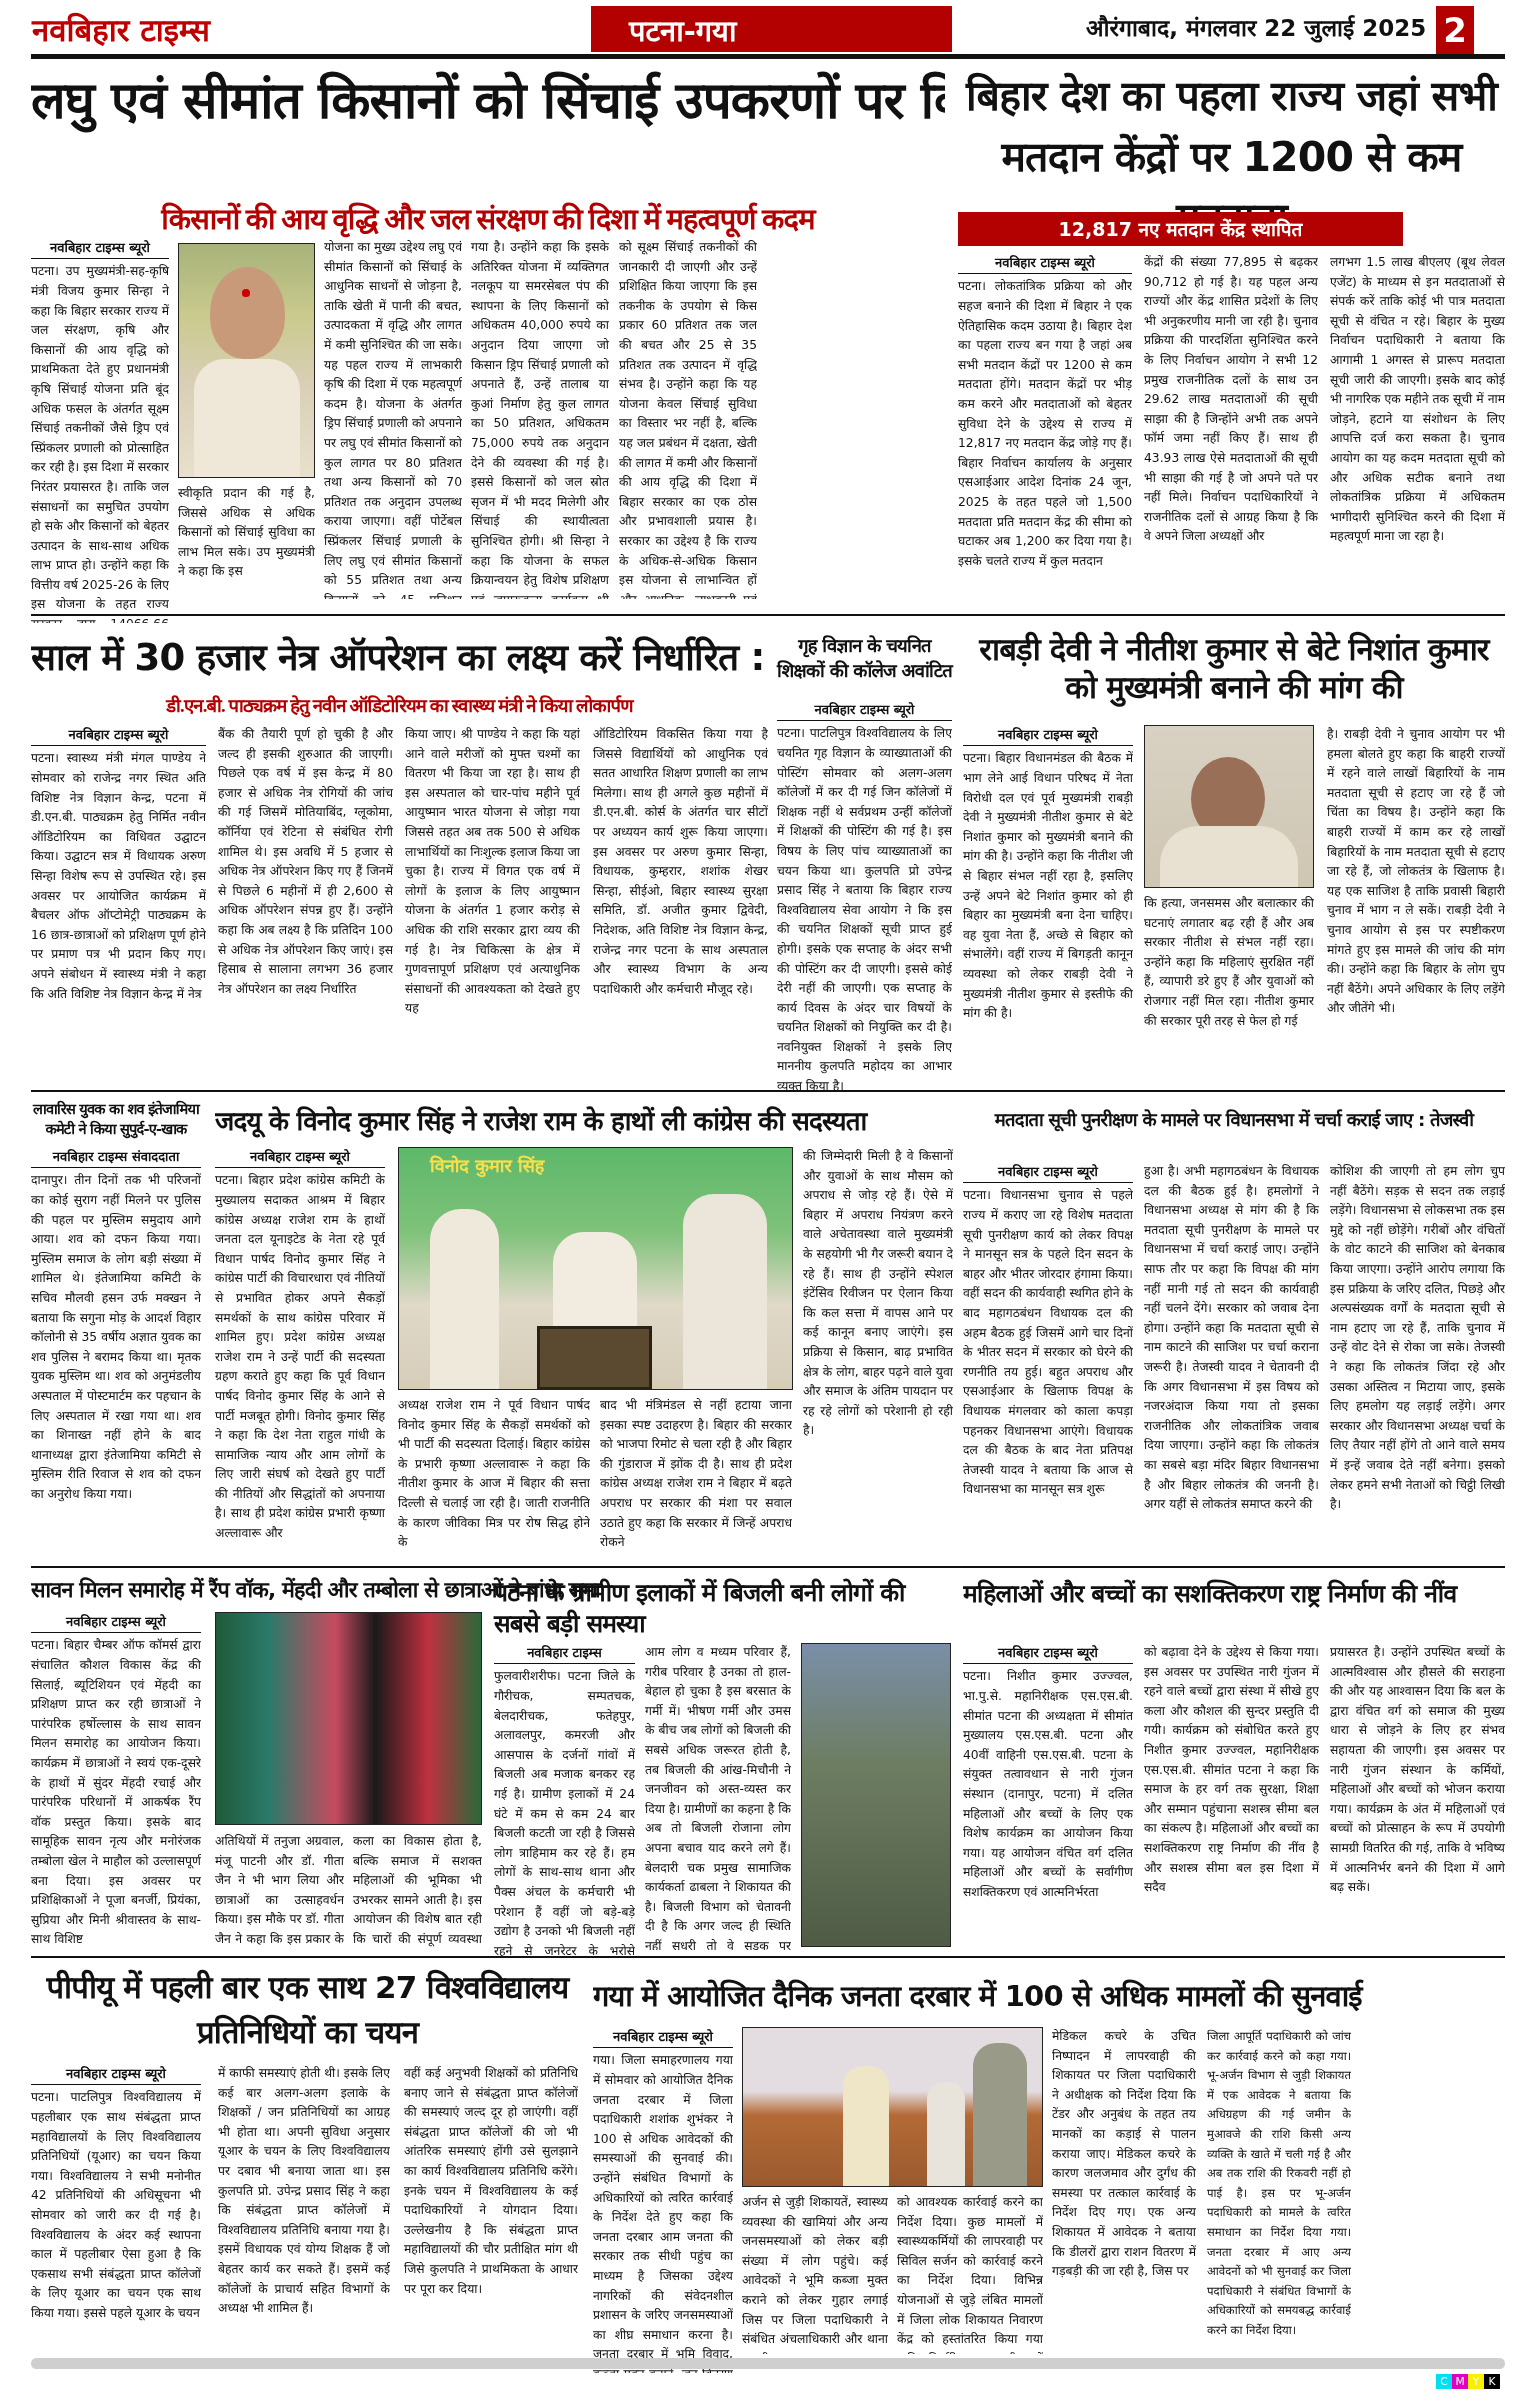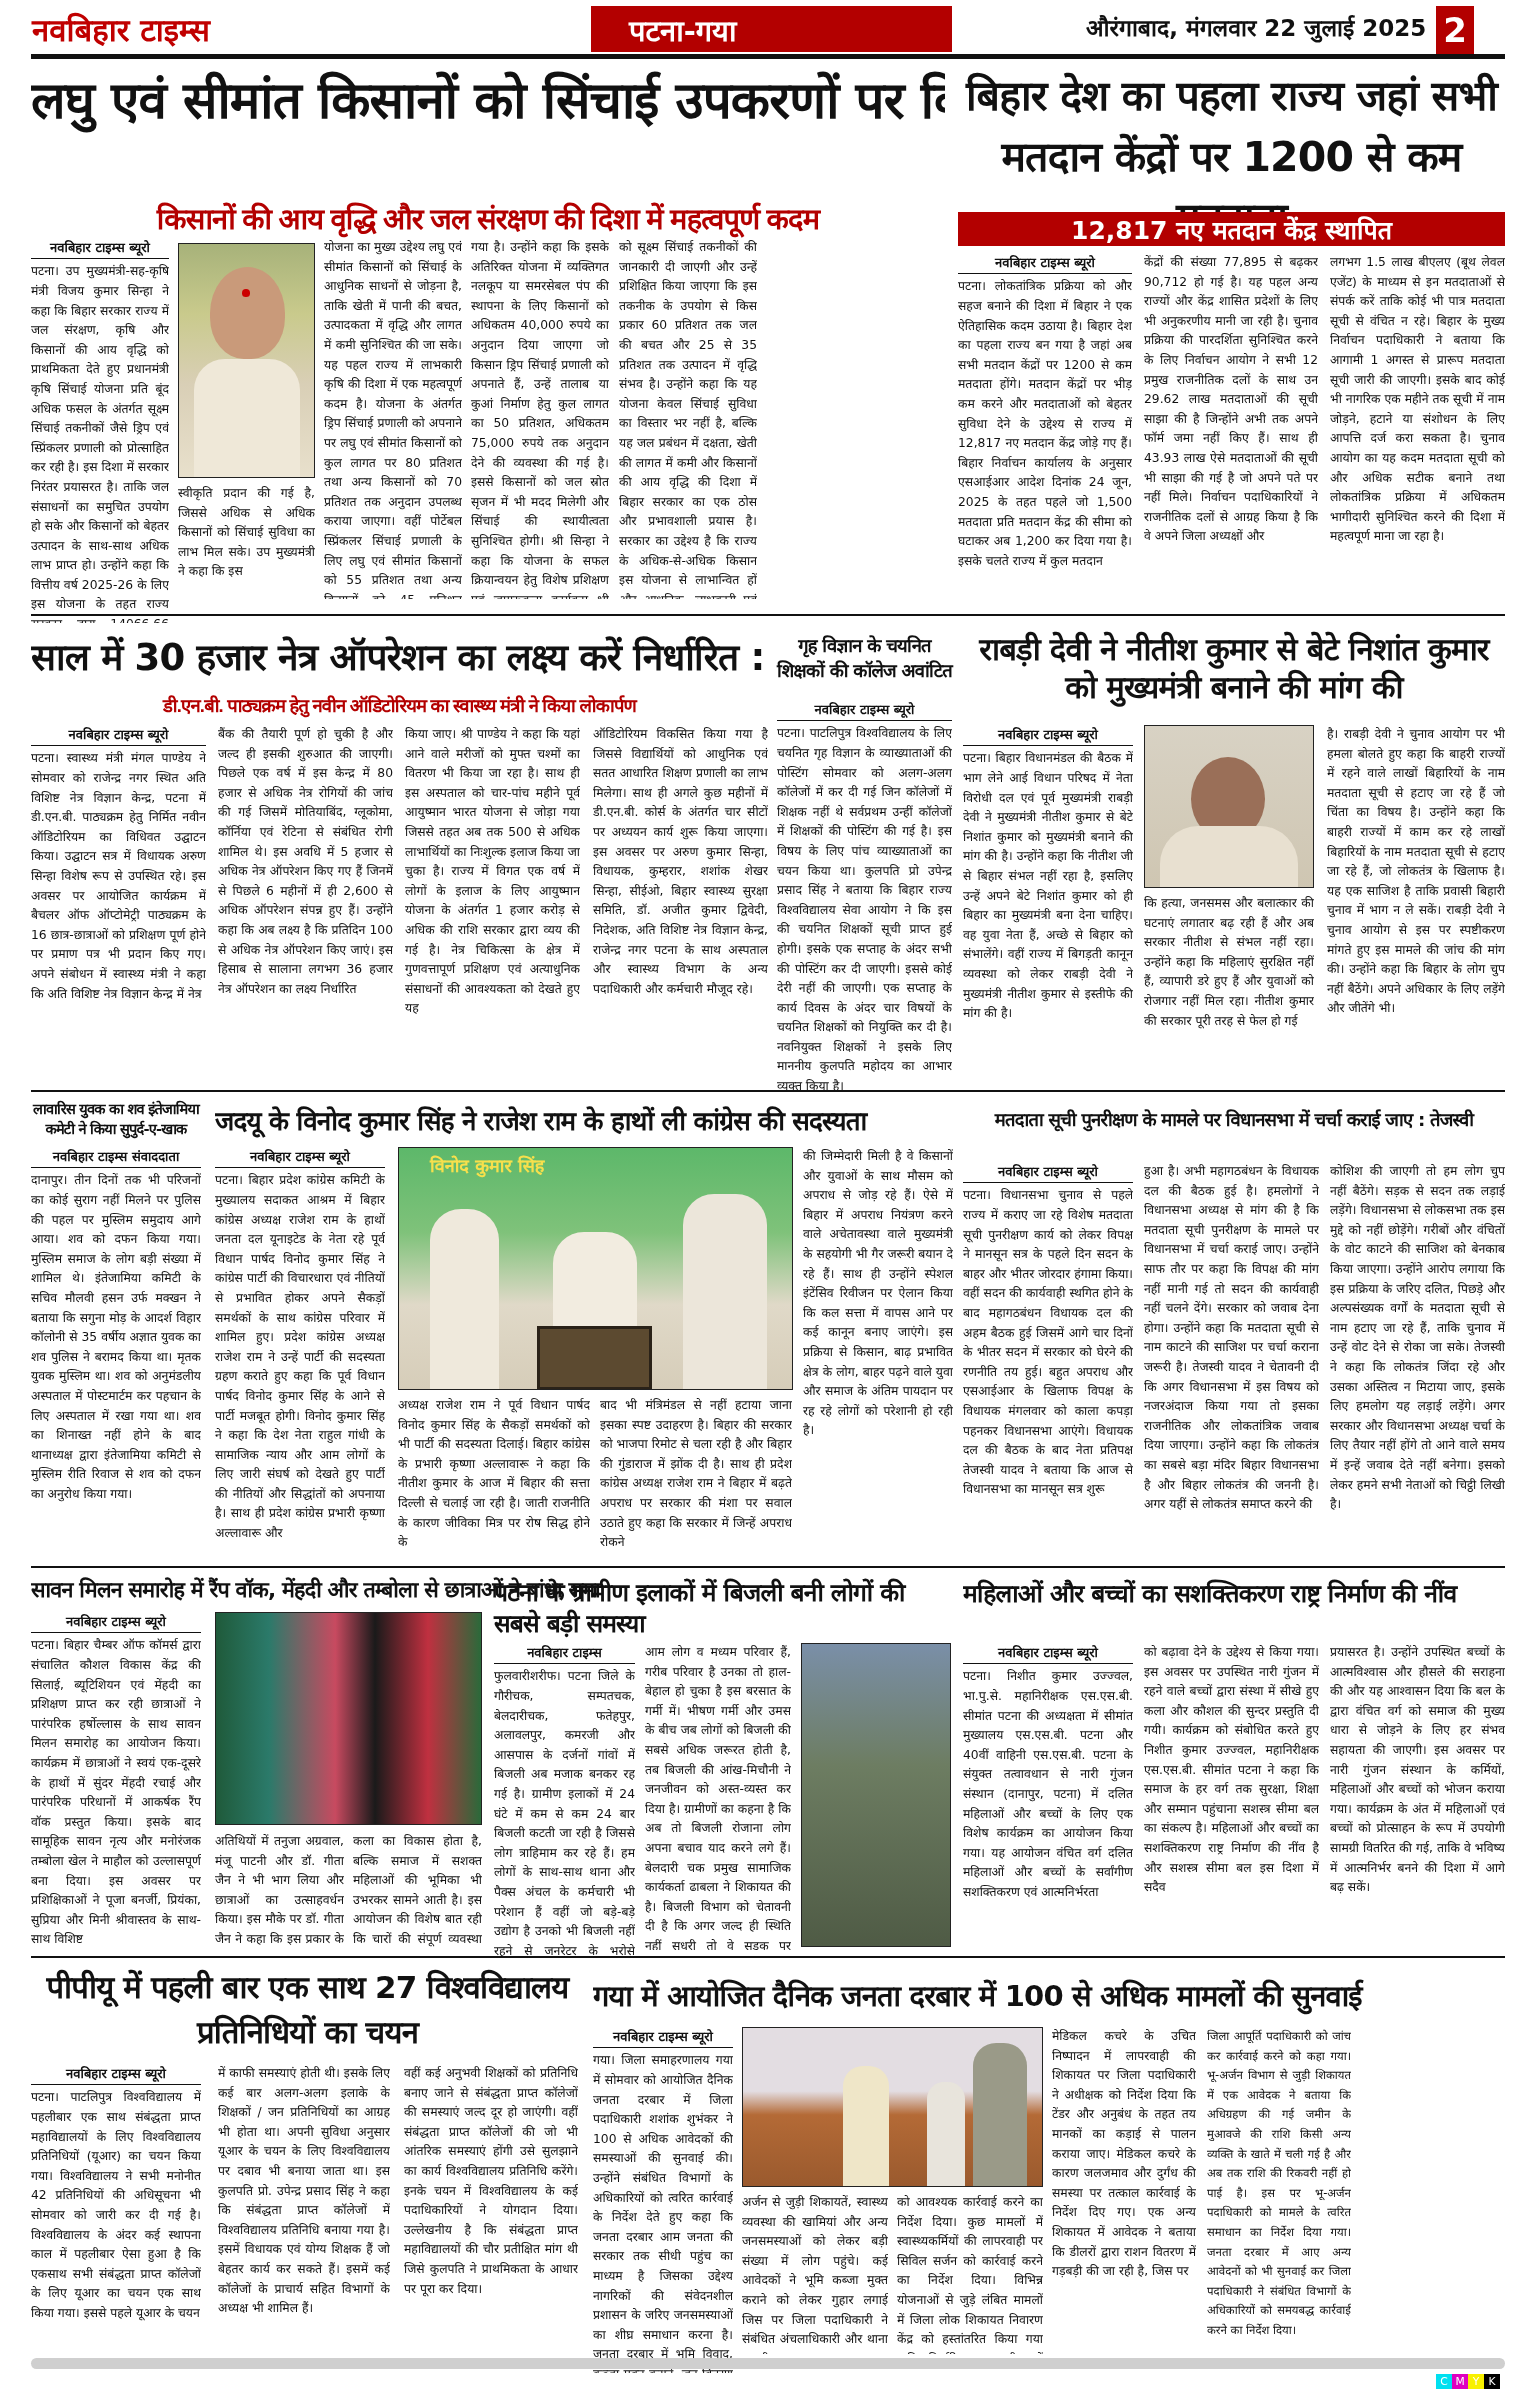--- a/index.html
+++ b/index.html
@@ -5,21 +5,21 @@
   *{box-sizing:border-box;margin:0;padding:0}
   html,body{width:1535px;height:2401px;background:#fff;overflow:hidden}
   body{font-family:"DejaVu Sans","Liberation Sans",sans-serif;color:#111;position:relative}
   .abs{position:absolute}
   .masthead-name{left:32px;top:7.7px;font-size:31px;font-weight:bold;color:#c00000;font-family:"DejaVu Sans",sans-serif}
   .city-band{left:591px;top:6.1px;width:361px;height:46px;background:#b30000;color:#fff;font-size:29px;font-weight:bold;display:flex;align-items:center;padding-left:38px}
   .dateline{left:1086px;top:10.7px;font-size:23px;font-weight:bold;color:#111}
   .pageno{left:1436px;top:6.1px;width:38px;height:48px;background:#b30000;color:#fff;font-size:34px;font-weight:bold;display:flex;align-items:center;justify-content:center}
   .rule{height:5.4px;background:#111}
   .hl{font-weight:bold;color:#111;line-height:1.05;font-family:"DejaVu Sans",sans-serif;letter-spacing:-0.8px}
-  .sub-red{color:#b30000;font-weight:bold;font-family:Liberation Sans, sans-serif;letter-spacing:-0.8px}
+  .sub-red{color:#b30000;font-weight:bold;font-family:Liberation Serif, serif;letter-spacing:-0.8px}
   .band-red{background:#b30000;color:#fff;font-weight:bold;display:flex;align-items:center;justify-content:center}
   .byline{font-size:13px;font-weight:bold;text-align:center;border-bottom:1.5px solid #111;padding-bottom:2.3px;margin-bottom:3.1px}
   .col{font-size:12.3px;line-height:19.6px;text-align:justify;color:#111;overflow:hidden}
   .photo{background:#8a9a6a;border:1.5px solid #222;overflow:hidden}
   .cmyk{display:flex;height:15.4px}
   .cmyk span{width:16px;height:15.4px;color:#fff;font-size:10.7px;display:flex;align-items:center;justify-content:center}
   .hr-thin{height:1.5px;background:#111}
 </style>
 </head>
 <body>
@@ -43,21 +43,21 @@
   <div style="position:absolute;left:31px;top:23px;width:75px;height:92px;border-radius:50% 50% 45% 45%;background:#c99a7a"></div>
   <div style="position:absolute;left:63px;top:45px;width:7.7px;height:7.7px;border-radius:50%;background:#c00"></div>
   <div style="position:absolute;left:15.4px;top:115px;width:106px;height:120px;background:#efe8d8;border-radius:31px 31px 0 0"></div>
 </div>
 <div class="abs col" style="left:178px;top:484px;width:137px;height:115px">स्वीकृति प्रदान की गई है, जिससे अधिक से अधिक किसानों को सिंचाई सुविधा का लाभ मिल सके। उप मुख्यमंत्री ने कहा कि इस</div>
 <div class="abs col" style="left:324px;top:238px;width:138px;height:361px">योजना का मुख्य उद्देश्य लघु एवं सीमांत किसानों को सिंचाई के आधुनिक साधनों से जोड़ना है, ताकि खेती में पानी की बचत, उत्पादकता में वृद्धि और लागत में कमी सुनिश्चित की जा सके। यह पहल राज्य में लाभकारी कृषि की दिशा में एक महत्वपूर्ण कदम है। योजना के अंतर्गत ड्रिप सिंचाई प्रणाली को अपनाने पर लघु एवं सीमांत किसानों को कुल लागत पर 80 प्रतिशत तथा अन्य किसानों को 70 प्रतिशत तक अनुदान उपलब्ध कराया जाएगा। वहीं पोर्टेबल स्प्रिंकलर सिंचाई प्रणाली के लिए लघु एवं सीमांत किसानों को 55 प्रतिशत तथा अन्य किसानों को 45 प्रतिशत अनुदान का प्रावधान किया</div>
 <div class="abs col" style="left:471px;top:238px;width:138px;height:361px">गया है। उन्होंने कहा कि इसके अतिरिक्त योजना में व्यक्तिगत नलकूप या समरसेबल पंप की स्थापना के लिए किसानों को अधिकतम 40,000 रुपये का अनुदान दिया जाएगा जो किसान ड्रिप सिंचाई प्रणाली को अपनाते हैं, उन्हें तालाब या कुआं निर्माण हेतु कुल लागत का 50 प्रतिशत, अधिकतम 75,000 रुपये तक अनुदान देने की व्यवस्था की गई है। इससे किसानों को जल स्रोत सृजन में भी मदद मिलेगी और सिंचाई की स्थायीत्वता सुनिश्चित होगी। श्री सिन्हा ने कहा कि योजना के सफल क्रियान्वयन हेतु विशेष प्रशिक्षण एवं जागरूकता कार्यक्रम भी संचालित किए जाएंगे। इन कार्यक्रमों के माध्यम से किसानों</div>
 <div class="abs col" style="left:619px;top:238px;width:138px;height:361px">को सूक्ष्म सिंचाई तकनीकों की जानकारी दी जाएगी और उन्हें प्रशिक्षित किया जाएगा कि इस तकनीक के उपयोग से किस प्रकार 60 प्रतिशत तक जल की बचत और 25 से 35 प्रतिशत तक उत्पादन में वृद्धि संभव है। उन्होंने कहा कि यह योजना केवल सिंचाई सुविधा का विस्तार भर नहीं है, बल्कि यह जल प्रबंधन में दक्षता, खेती की लागत में कमी और किसानों की आय वृद्धि की दिशा में बिहार सरकार का एक ठोस और प्रभावशाली प्रयास है। सरकार का उद्देश्य है कि राज्य के अधिक-से-अधिक किसान इस योजना से लाभान्वित हों और आधुनिक, लाभकारी एवं पर्यावरण अनुकूल कृषि पद्धतियों को अपनाएं।</div>
 
 <div class="abs hl" style="left:958px;top:66px;width:547px;font-size:41px;line-height:61px;text-align:center">बिहार देश का पहला राज्य जहां सभी मतदान केंद्रों पर 1200 से कम मतदाता</div>
-<div class="abs band-red" style="left:958px;top:212px;width:547px;height:34px;font-size:25px">12,817 नए मतदान केंद्र स्थापित</div>
+<div class="abs band-red" style="left:958px;top:212px;width:445px;height:34px;font-size:19px">12,817 नए मतदान केंद्र स्थापित</div>
 <div class="abs" style="left:958px;top:253px;width:174px">
   <div class="byline">नवबिहार टाइम्स ब्यूरो</div>
   <div class="col" style="height:338px">पटना। लोकतांत्रिक प्रक्रिया को और सहज बनाने की दिशा में बिहार ने एक ऐतिहासिक कदम उठाया है। बिहार देश का पहला राज्य बन गया है जहां अब सभी मतदान केंद्रों पर 1200 से कम मतदाता होंगे। मतदान केंद्रों पर भीड़ कम करने और मतदाताओं को बेहतर सुविधा देने के उद्देश्य से राज्य में 12,817 नए मतदान केंद्र जोड़े गए हैं। बिहार निर्वाचन कार्यालय के अनुसार एसआईआर आदेश दिनांक 24 जून, 2025 के तहत पहले जो 1,500 मतदाता प्रति मतदान केंद्र की सीमा को घटाकर अब 1,200 कर दिया गया है। इसके चलते राज्य में कुल मतदान</div>
 </div>
 <div class="abs col" style="left:1144px;top:253px;width:174px;height:361px">केंद्रों की संख्या 77,895 से बढ़कर 90,712 हो गई है। यह पहल अन्य राज्यों और केंद्र शासित प्रदेशों के लिए भी अनुकरणीय मानी जा रही है। चुनाव प्रक्रिया की पारदर्शिता सुनिश्चित करने के लिए निर्वाचन आयोग ने सभी 12 प्रमुख राजनीतिक दलों के साथ उन 29.62 लाख मतदाताओं की सूची साझा की है जिन्होंने अभी तक अपने फॉर्म जमा नहीं किए हैं। साथ ही 43.93 लाख ऐसे मतदाताओं की सूची भी साझा की गई है जो अपने पते पर नहीं मिले। निर्वाचन पदाधिकारियों ने राजनीतिक दलों से आग्रह किया है कि वे अपने जिला अध्यक्षों और</div>
 <div class="abs col" style="left:1330px;top:253px;width:175px;height:361px">लगभग 1.5 लाख बीएलए (बूथ लेवल एजेंट) के माध्यम से इन मतदाताओं से संपर्क करें ताकि कोई भी पात्र मतदाता सूची से वंचित न रहे। बिहार के मुख्य निर्वाचन पदाधिकारी ने बताया कि आगामी 1 अगस्त से प्रारूप मतदाता सूची जारी की जाएगी। इसके बाद कोई भी नागरिक एक महीने तक सूची में नाम जोड़ने, हटाने या संशोधन के लिए आपत्ति दर्ज करा सकता है। चुनाव आयोग का यह कदम मतदाता सूची को और अधिक सटीक बनाने तथा लोकतांत्रिक प्रक्रिया में अधिकतम भागीदारी सुनिश्चित करने की दिशा में महत्वपूर्ण माना जा रहा है।</div>
 
 <div class="abs hr-thin" style="left:31px;top:614px;width:1474px"></div>
 
 <div class="abs hl" style="left:31px;top:634px;width:737px;font-size:37px;line-height:48px;white-space:nowrap;overflow:hidden">साल में 30 हजार नेत्र ऑपरेशन का लक्ष्य करें निर्धारित : मंगल पांडेय</div>

